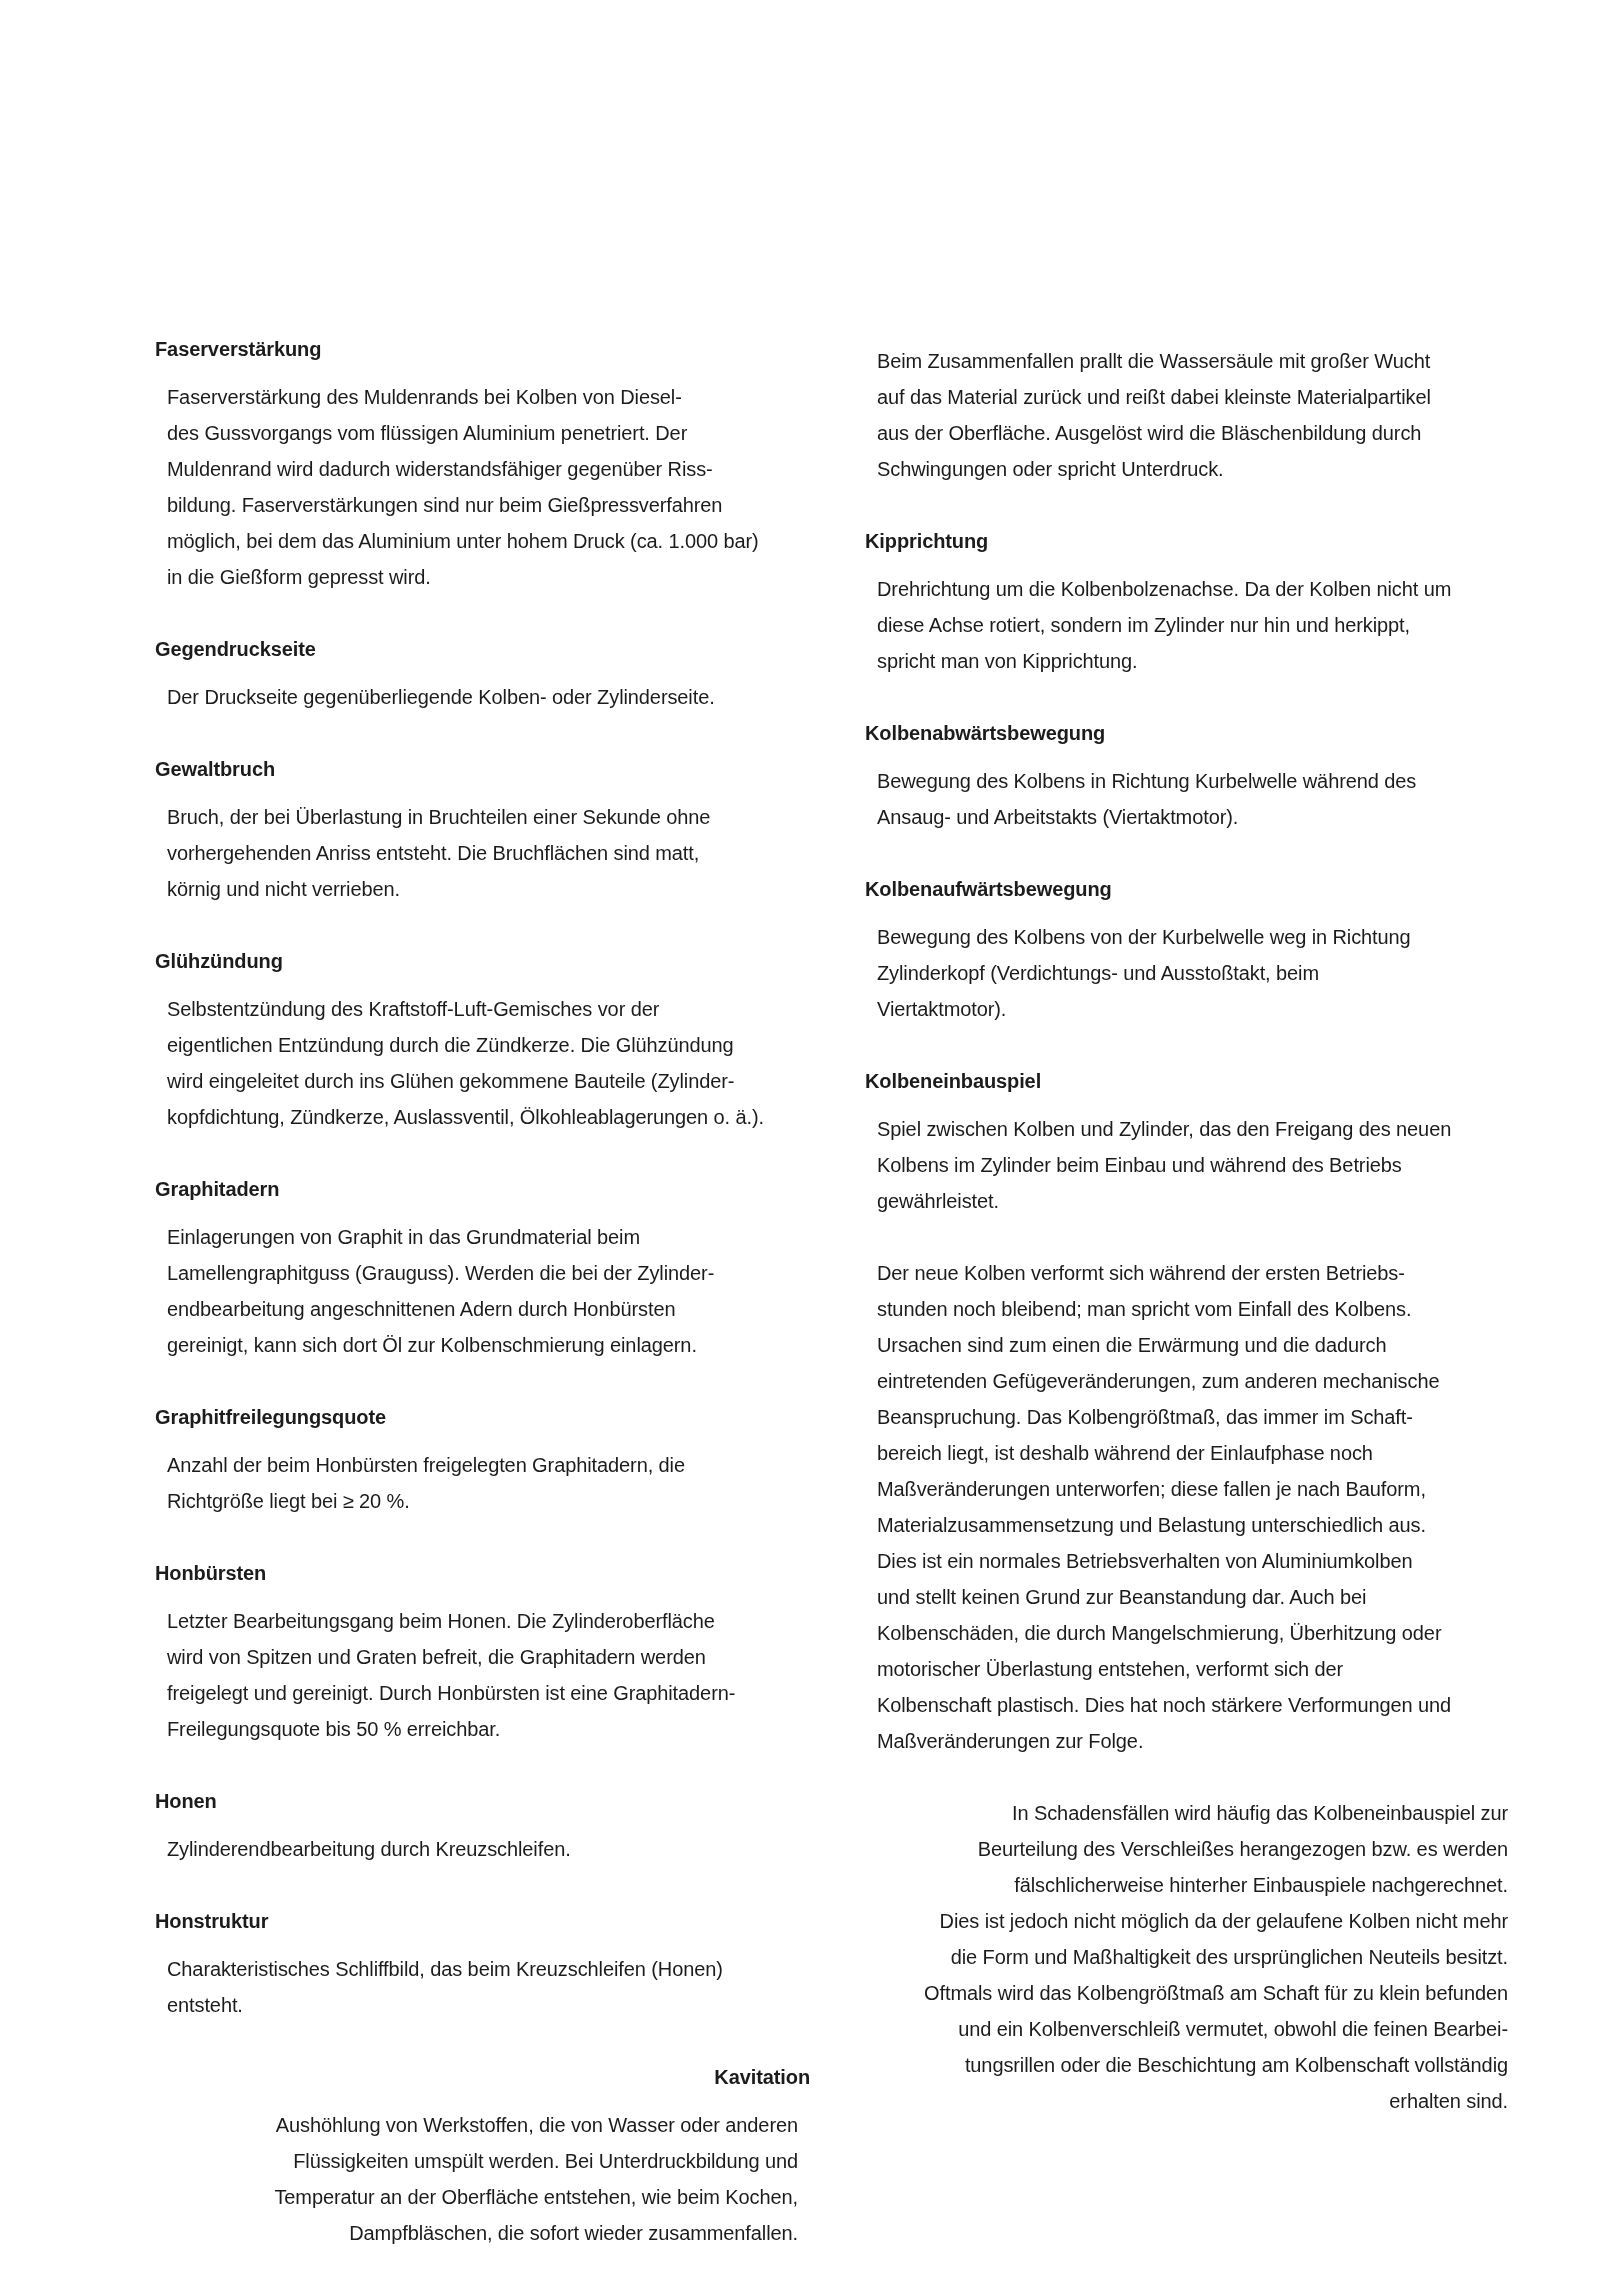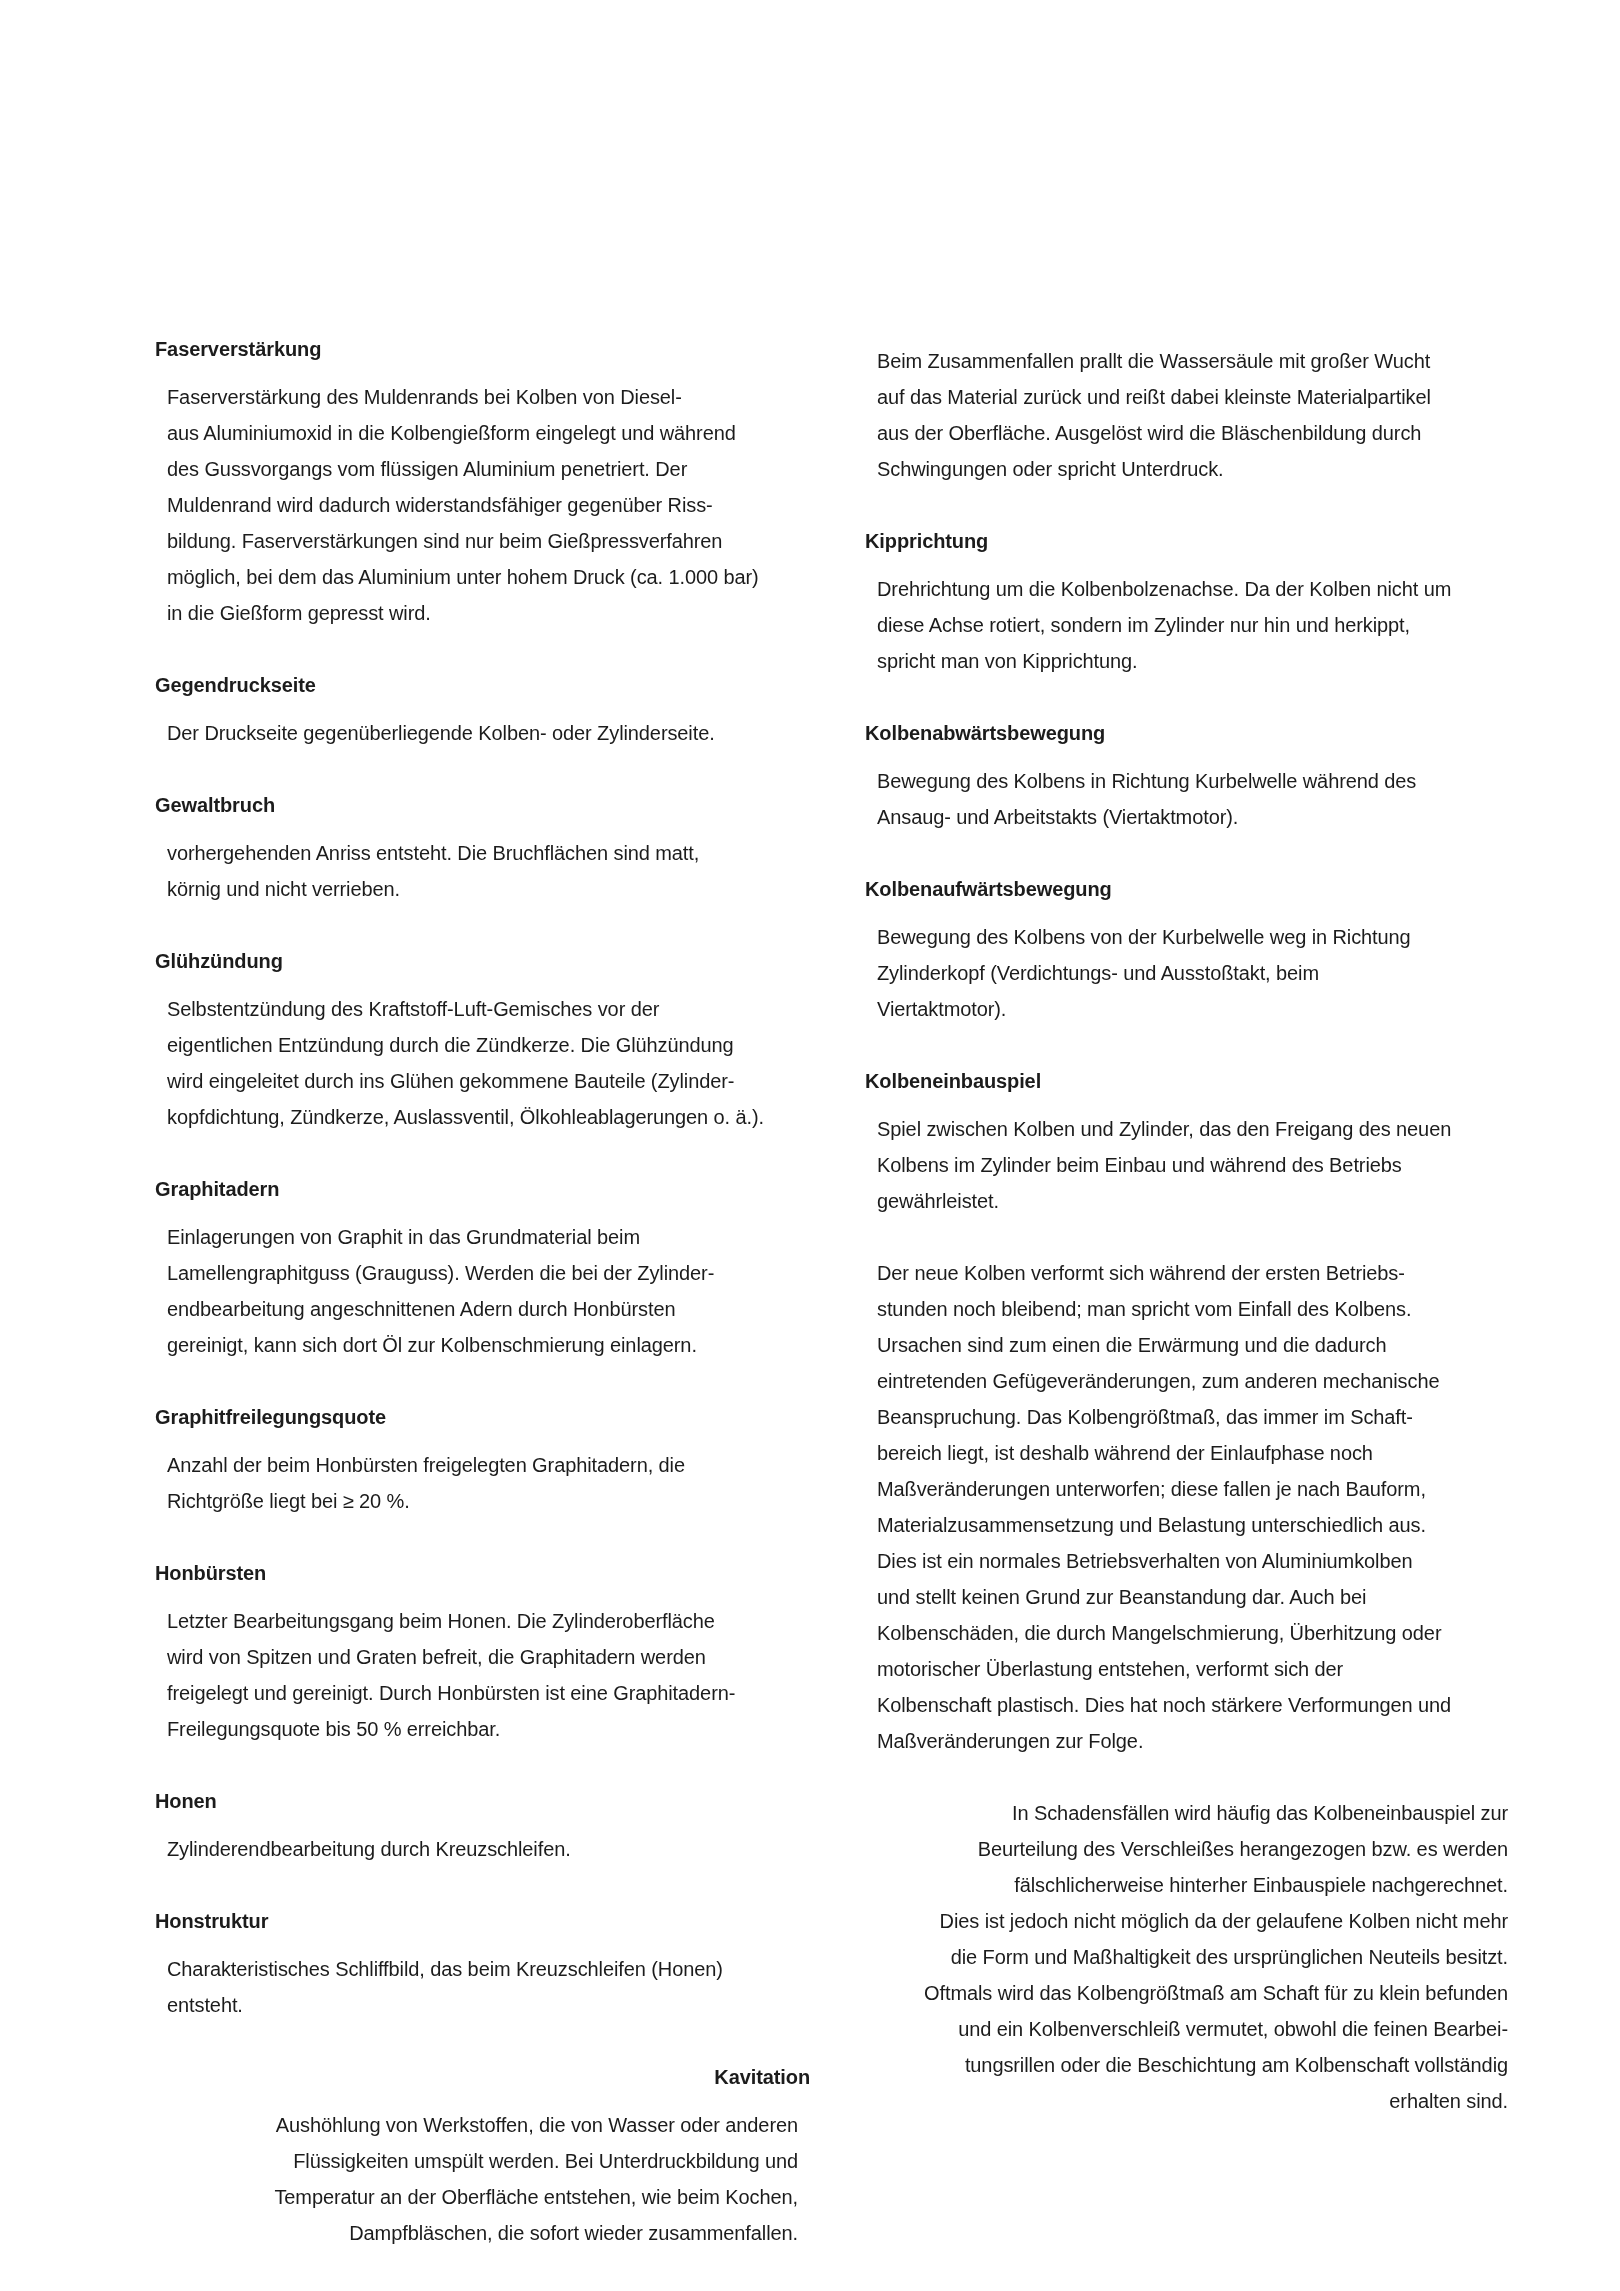--- a/index.html
+++ b/index.html
@@ -50,39 +50,39 @@
 <body>
 
 <div class="page">
 
   <div class="column col-left">
 
     <div class="entry">
       <span class="term">Faserverstärkung</span>
       <p class="para">
         <span class="line">Faserverstärkung des Muldenrands bei Kolben von Diesel-</span>
-        <span class="line">aus Aluminiumoxid in die Kolbengießform eingelegt und während</span>
         <span class="line">des Gussvorgangs vom flüssigen Aluminium penetriert. Der</span>
         <span class="line">Muldenrand wird dadurch widerstandsfähiger gegenüber Riss-</span>
         <span class="line">bildung. Faserverstärkungen sind nur beim Gießpressverfahren</span>
         <span class="line">möglich, bei dem das Aluminium unter hohem Druck (ca. 1.000 bar)</span>
         <span class="line">in die Gießform gepresst wird.</span>
       </p>
     </div>
 
     <div class="entry">
       <span class="term">Gegendruckseite</span>
       <p class="para">
         <span class="line">Der Druckseite gegenüberliegende Kolben- oder Zylinderseite.</span>
       </p>
     </div>
 
     <div class="entry">
       <span class="term">Gewaltbruch</span>
       <p class="para">
+        <span class="line">Bruch, der bei Überlastung in Bruchteilen einer Sekunde ohne</span>
         <span class="line">vorhergehenden Anriss entsteht. Die Bruchflächen sind matt,</span>
         <span class="line">körnig und nicht verrieben.</span>
       </p>
     </div>
 
     <div class="entry">
       <span class="term">Glühzündung</span>
       <p class="para">
         <span class="line">Selbstentzündung des Kraftstoff-Luft-Gemisches vor der</span>
         <span class="line">eigentlichen Entzündung durch die Zündkerze. Die Glühzündung</span>

